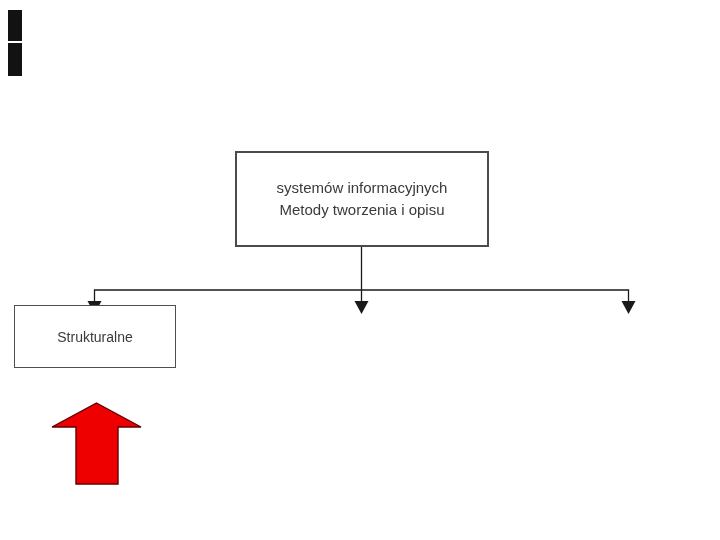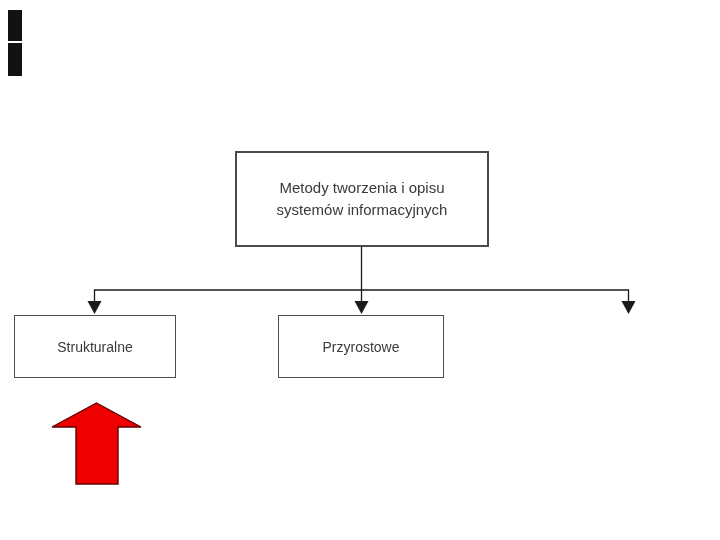--- a/index.html
+++ b/index.html
@@ -43,21 +43,21 @@
     color: #3a3a3a;
   }
   .root-node {
     left: 235px; top: 151px;
     width: 254px; height: 96px;
     border: 2px solid #4b4b4b;
     font-size: 15px;
     line-height: 1.5;
   }
   .child-node {
-    top: 315px; height: 63px;
+    top: 305px; height: 63px;
     border: 1.5px solid #4f4f4f;
     font-size: 14px;
   }
   .child-0 { left: 14px;  width: 162px; }
   .child-1 { left: 278px; width: 166px; }
   .child-2 { left: 549px; width: 160px; }
 </style>
 </head>
 <body>
 
@@ -74,27 +74,24 @@
 
     <polygon class="arrowhead" points="87.5,301 101.5,301 94.5,314"></polygon>
     <polygon class="arrowhead" points="354.5,301 368.5,301 361.5,314"></polygon>
     <polygon class="arrowhead" points="621.5,301 635.5,301 628.5,314"></polygon>
 
     <polygon class="red-arrow" points="96.5,403 141,427 118,427 118,484 76,484 76,427 52,427" fill="#ee0000"></polygon>
   </svg>
 
   <div class="node root-node">
     <div>
+      <div>systemów informacyjnych</div>
       <div>Metody tworzenia i opisu</div>
-      <div>systemów informacyjnych</div>
     </div>
   </div>
 
   <div class="node child-node child-0">
     <span>Strukturalne</span>
   </div>
 
-  <div class="node child-node child-1">
-    <span>Przyrostowe</span>
-  </div>
 
 
 </div>
 
 </body></html>

